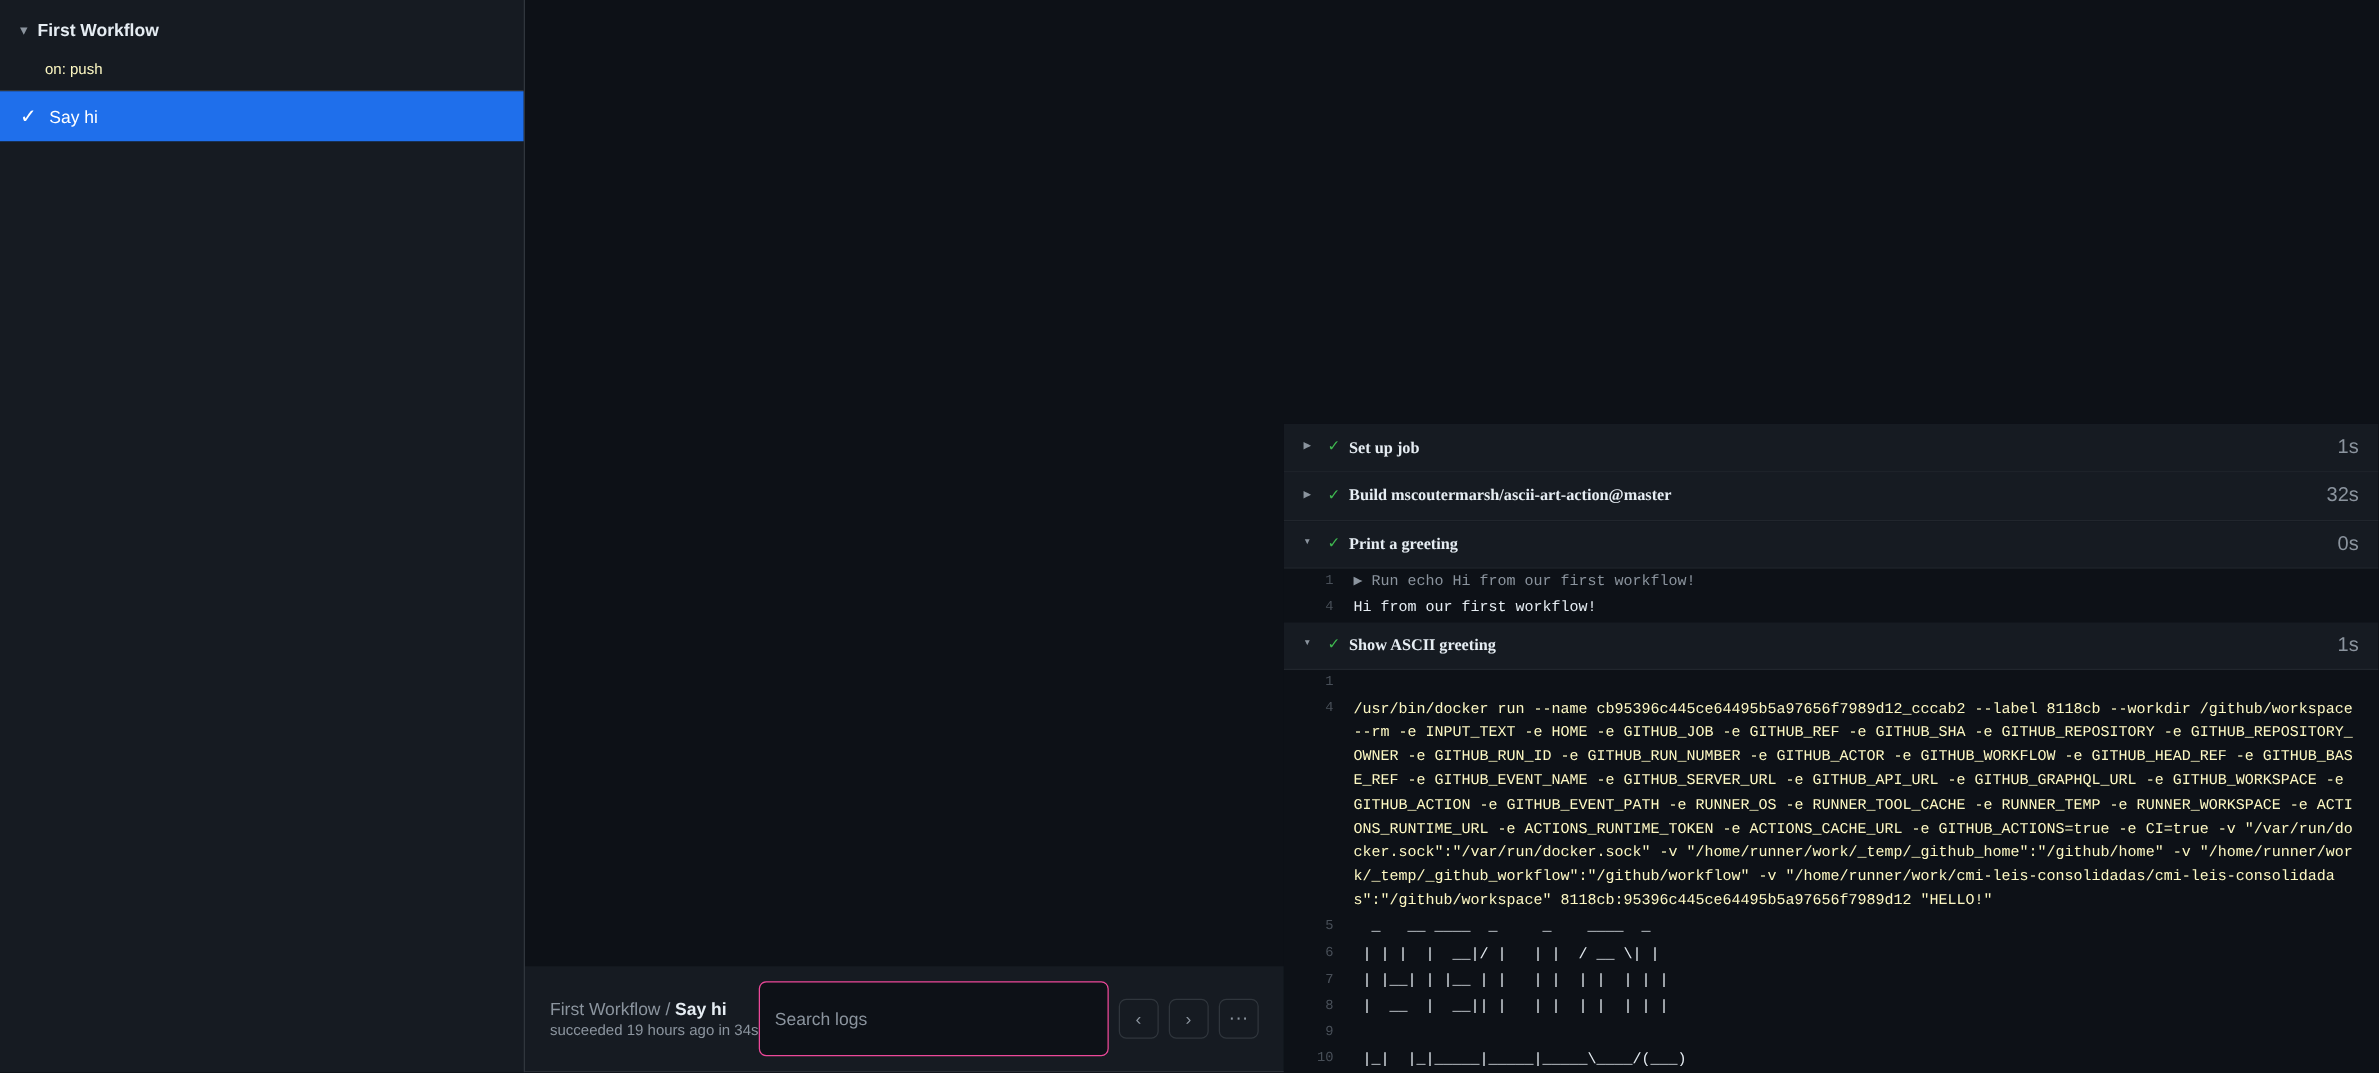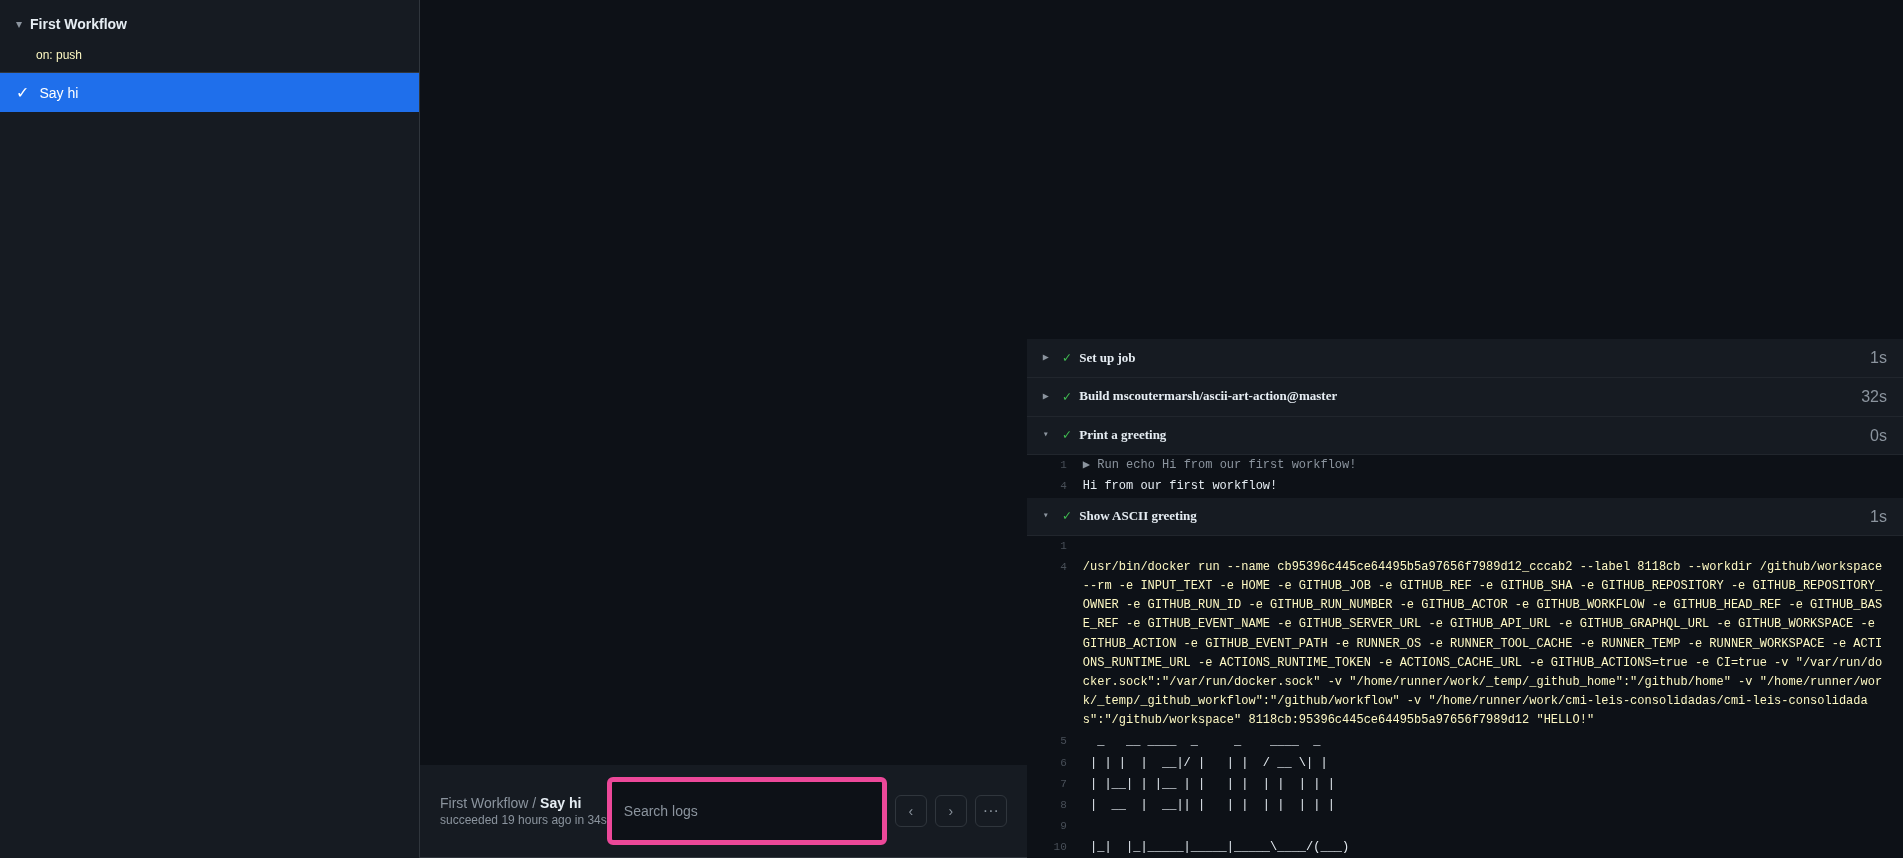--- a/index.html
+++ b/index.html
@@ -120,21 +120,21 @@
       align-items: center;
       gap: 8px;
     }
 
     .search-input-wrapper {
       position: relative;
     }
 
     .search-input {
       background: #0d1117;
-      border: 5px solid #ec4899;
+      border: 1px solid #ec4899;
       border-radius: 6px;
       color: #8b949e;
       font-size: 14px;
       padding: 21px 12px;
       width: 280px;
       outline: none;
     }
 
     .search-input::placeholder {
       color: #8b949e;

